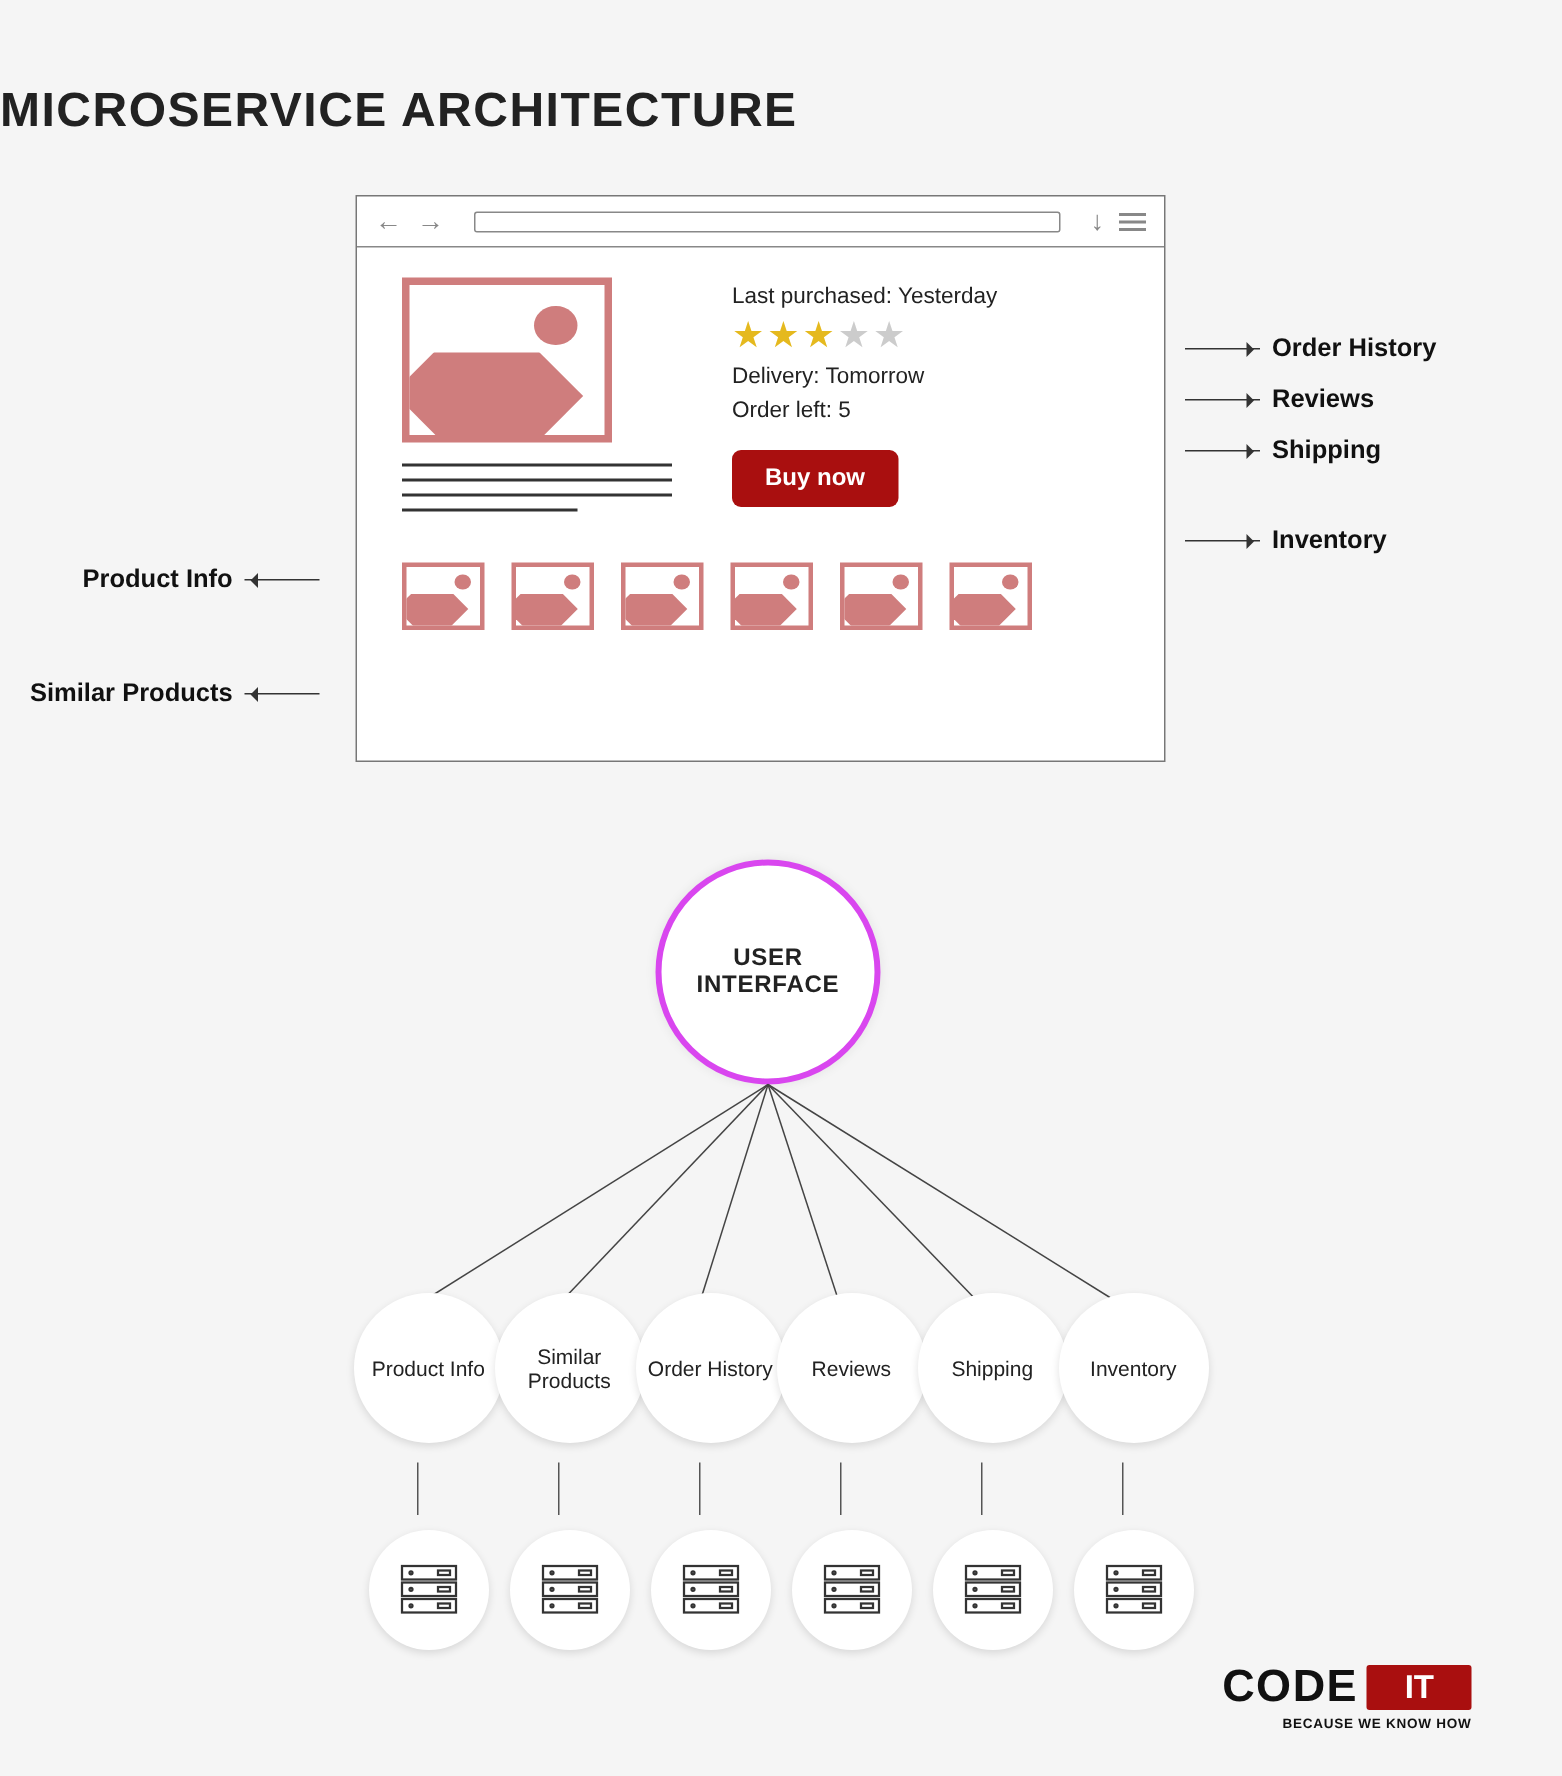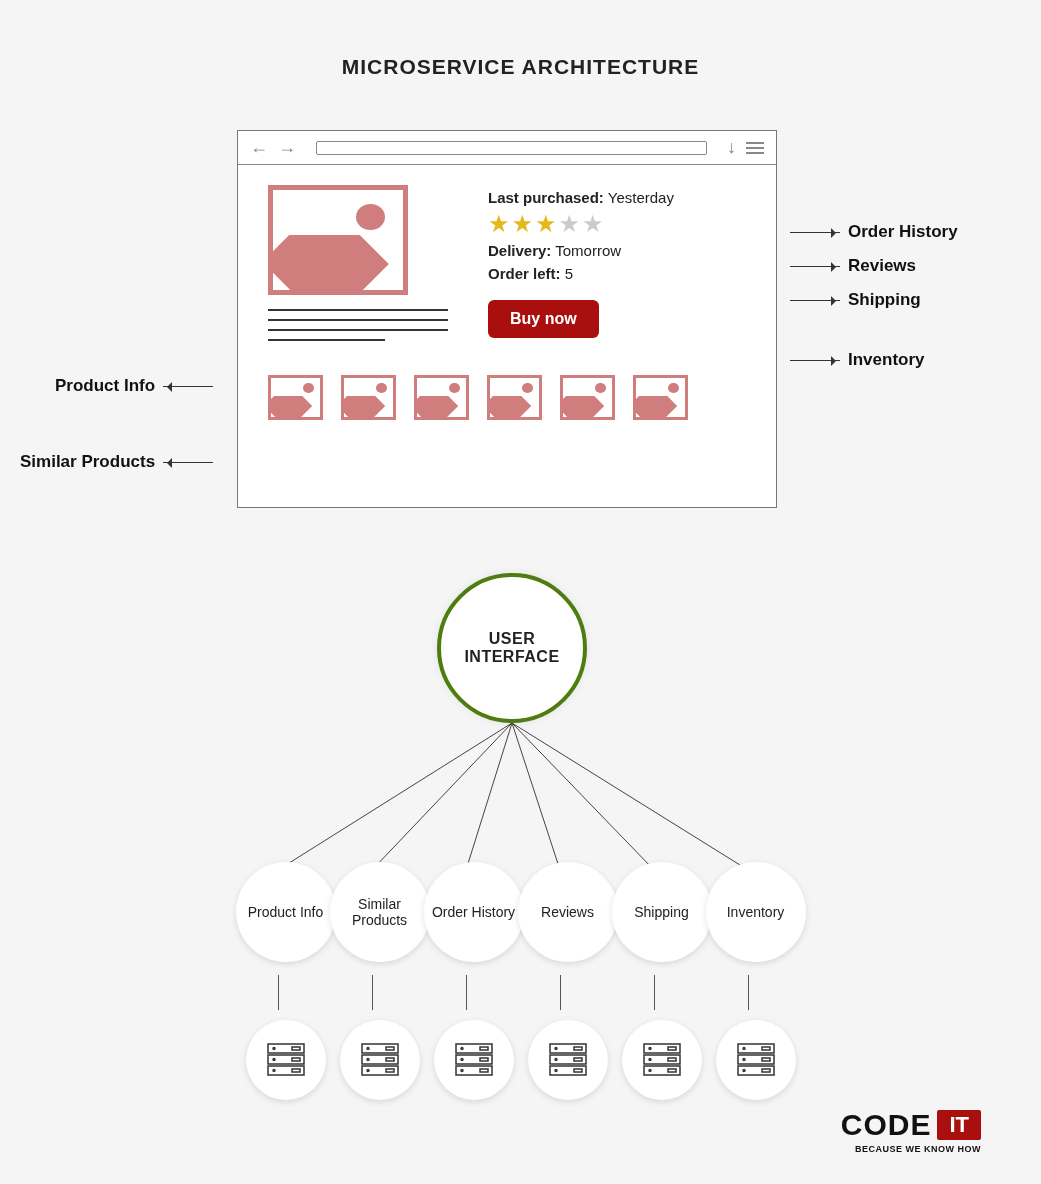--- a/index.html
+++ b/index.html
@@ -5,22 +5,21 @@
   * { box-sizing: border-box; margin: 0; padding: 0; }
   body {
     width: 1041px;
     height: 1184px;
     background: #f5f5f5;
     font-family: Arial, Helvetica, sans-serif;
     position: relative;
     color: #222;
   }
   .title {
-    text-align: center;
-    font-size: 21px;
+    font-size: 32px;
     font-weight: 800;
     letter-spacing: 1px;
     padding-top: 55px;
   }
 
   
   .browser {
     position: absolute;
     left: 237px;
     top: 130px;
@@ -116,21 +115,21 @@
     height:2px;
     background:#333;
     margin-bottom:8px;
   }
   .text-lines div:nth-child(1){width:100%;}
   .text-lines div:nth-child(2){width:100%;}
   .text-lines div:nth-child(3){width:100%;}
   .text-lines div:nth-child(4){width:65%;}
 
   .kv { font-size:15px; margin-bottom:6px; }
-  .kv b { font-weight:700; }
+  .kv b { font-weight:400; }
   .stars { font-size:24px; letter-spacing:2px; line-height:1; margin-bottom:6px; }
   .stars .f { color:#e5b91e; }
   .stars .e { color:#ccc; }
 
   .buy-btn {
     margin-top:12px;
     background:#a90f0f;
     color:#fff;
     font-weight:700;
     font-size:16px;
@@ -179,21 +178,21 @@
 
   
   .ui-circle {
     position:absolute;
     left:437px;
     top:573px;
     width:150px;
     height:150px;
     border-radius:50%;
     background:#fff;
-    border:4px solid #4d7c0f;
+    border:4px solid #d946ef;
     display:flex;
     align-items:center;
     justify-content:center;
     text-align:center;
     font-weight:700;
     font-size:16px;
     letter-spacing:0.5px;
     box-shadow: 0 0 8px rgba(0,0,0,0.08);
   }
 
@@ -271,21 +270,21 @@
     bottom:30px;
     text-align:right;
   }
   .logo-row { display:flex; align-items:center; gap:6px; justify-content:flex-end;text-align:right;}
   .logo-code { font-size:30px; font-weight:900; letter-spacing:1px; color:#111;}
   .logo-it {
     background:#a90f0f;
     color:#fff;
     font-size:22px;
     font-weight:900;
-    padding:2px 12px;
+    padding:2px 25px;
     border-radius:2px;
   }
   .logo-tag {
     font-size:9px;
     font-weight:700;
     letter-spacing:0.5px;
     color:#111;
     margin-top:2px;
     margin-left:44px;
   }

